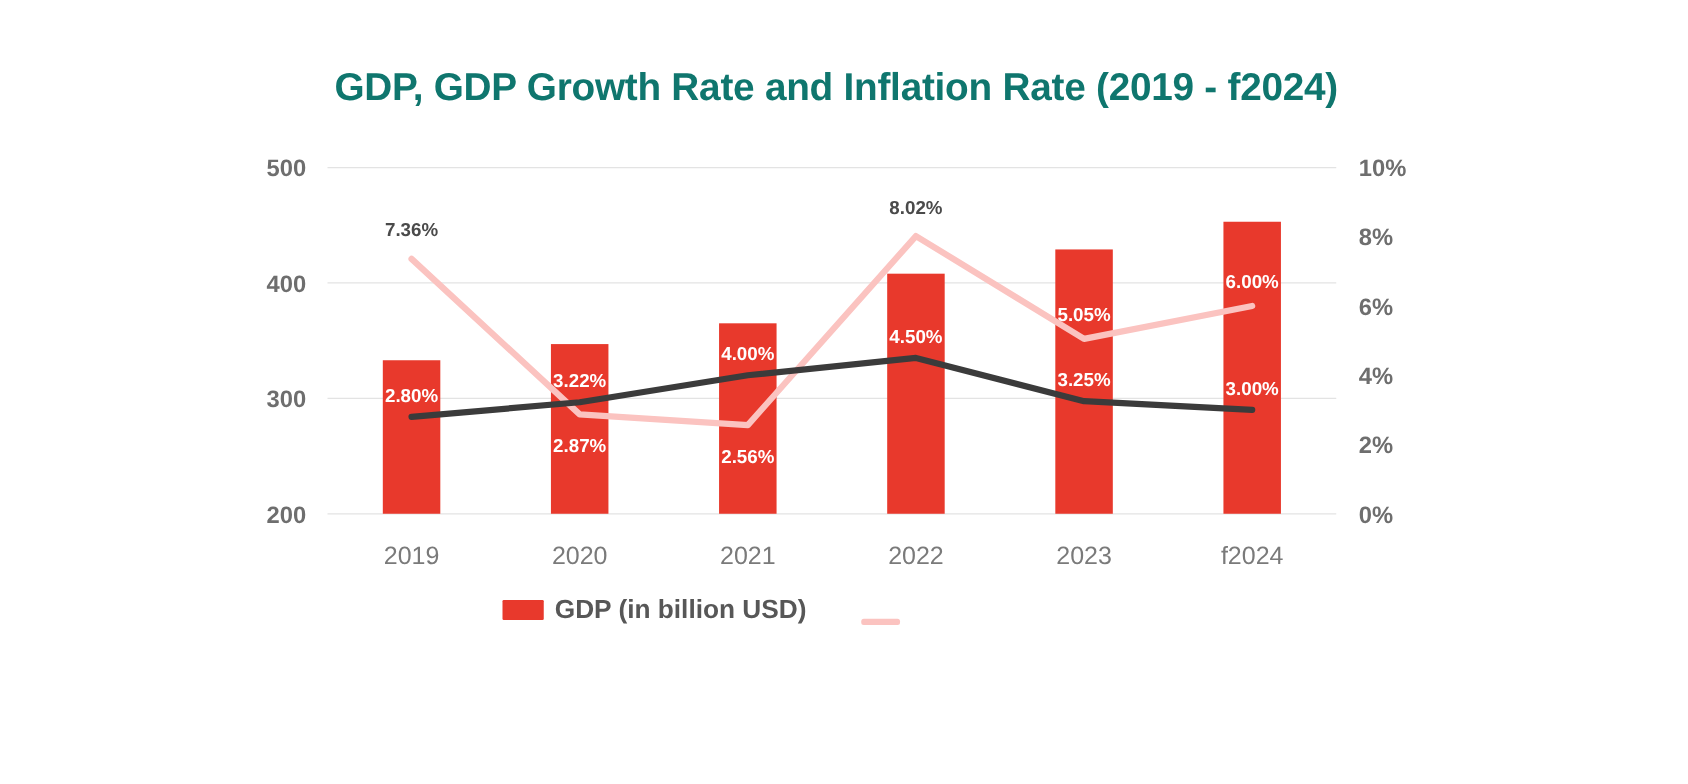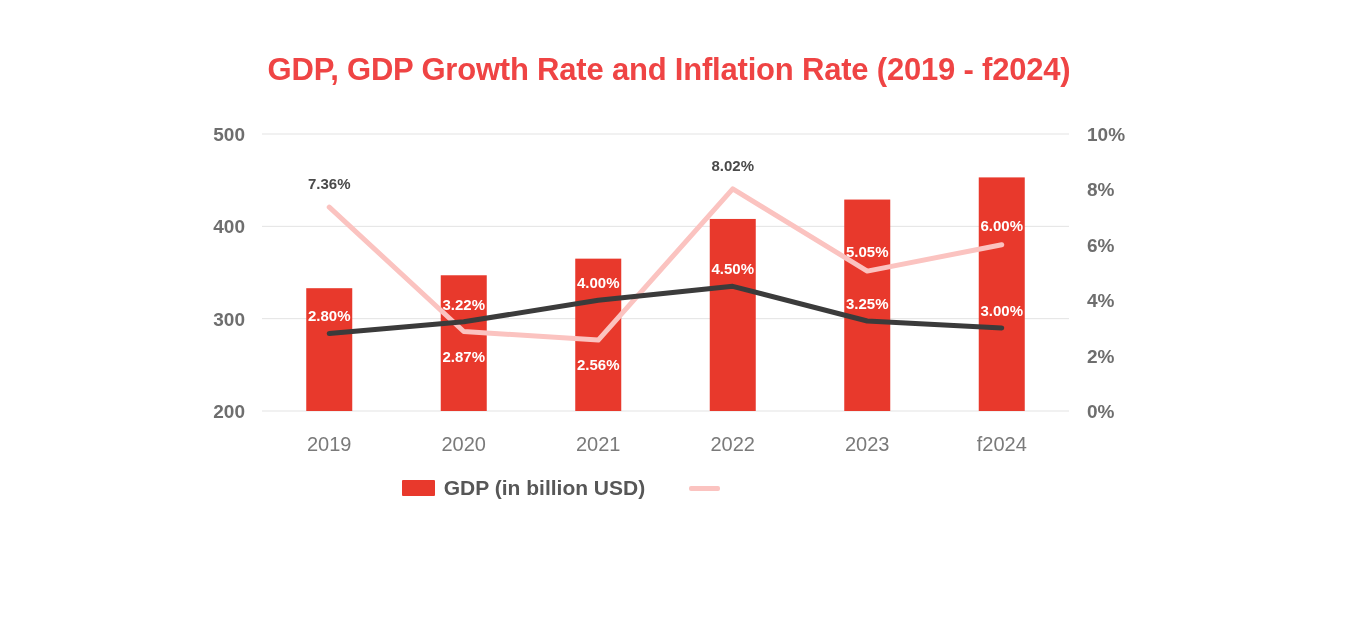--- a/index.html
+++ b/index.html
@@ -21,21 +21,21 @@
     background: #ffffff;
   }
   .chart-title {
     position: absolute;
     left: 0;
     top: 52px;
     width: 1338px;
     text-align: center;
     font-size: 31px;
     font-weight: 700;
-    color: #ef4444;
+    color: #0f766e;
     letter-spacing: -0.2px;
     white-space: nowrap;
   }
   svg.plot {
     position: absolute;
     left: 0;
     top: 0;
   }
   text.axis-label-left {
     font-family: "Liberation Sans", sans-serif;
@@ -72,21 +72,21 @@
     fill: #4a4a4a;
     text-anchor: middle;
   }
   .legend {
     position: absolute;
     left: 0;
     top: 476px;
     width: 1122px;
     display: flex;
     justify-content: center;
-    align-items: center;
+    align-items: flex-end;
     gap: 44px;
   }
   .legend-item {
     display: flex;
     align-items: center;
     gap: 9px;
   }
   .legend-swatch-bar {
     width: 33px;
     height: 16px;

